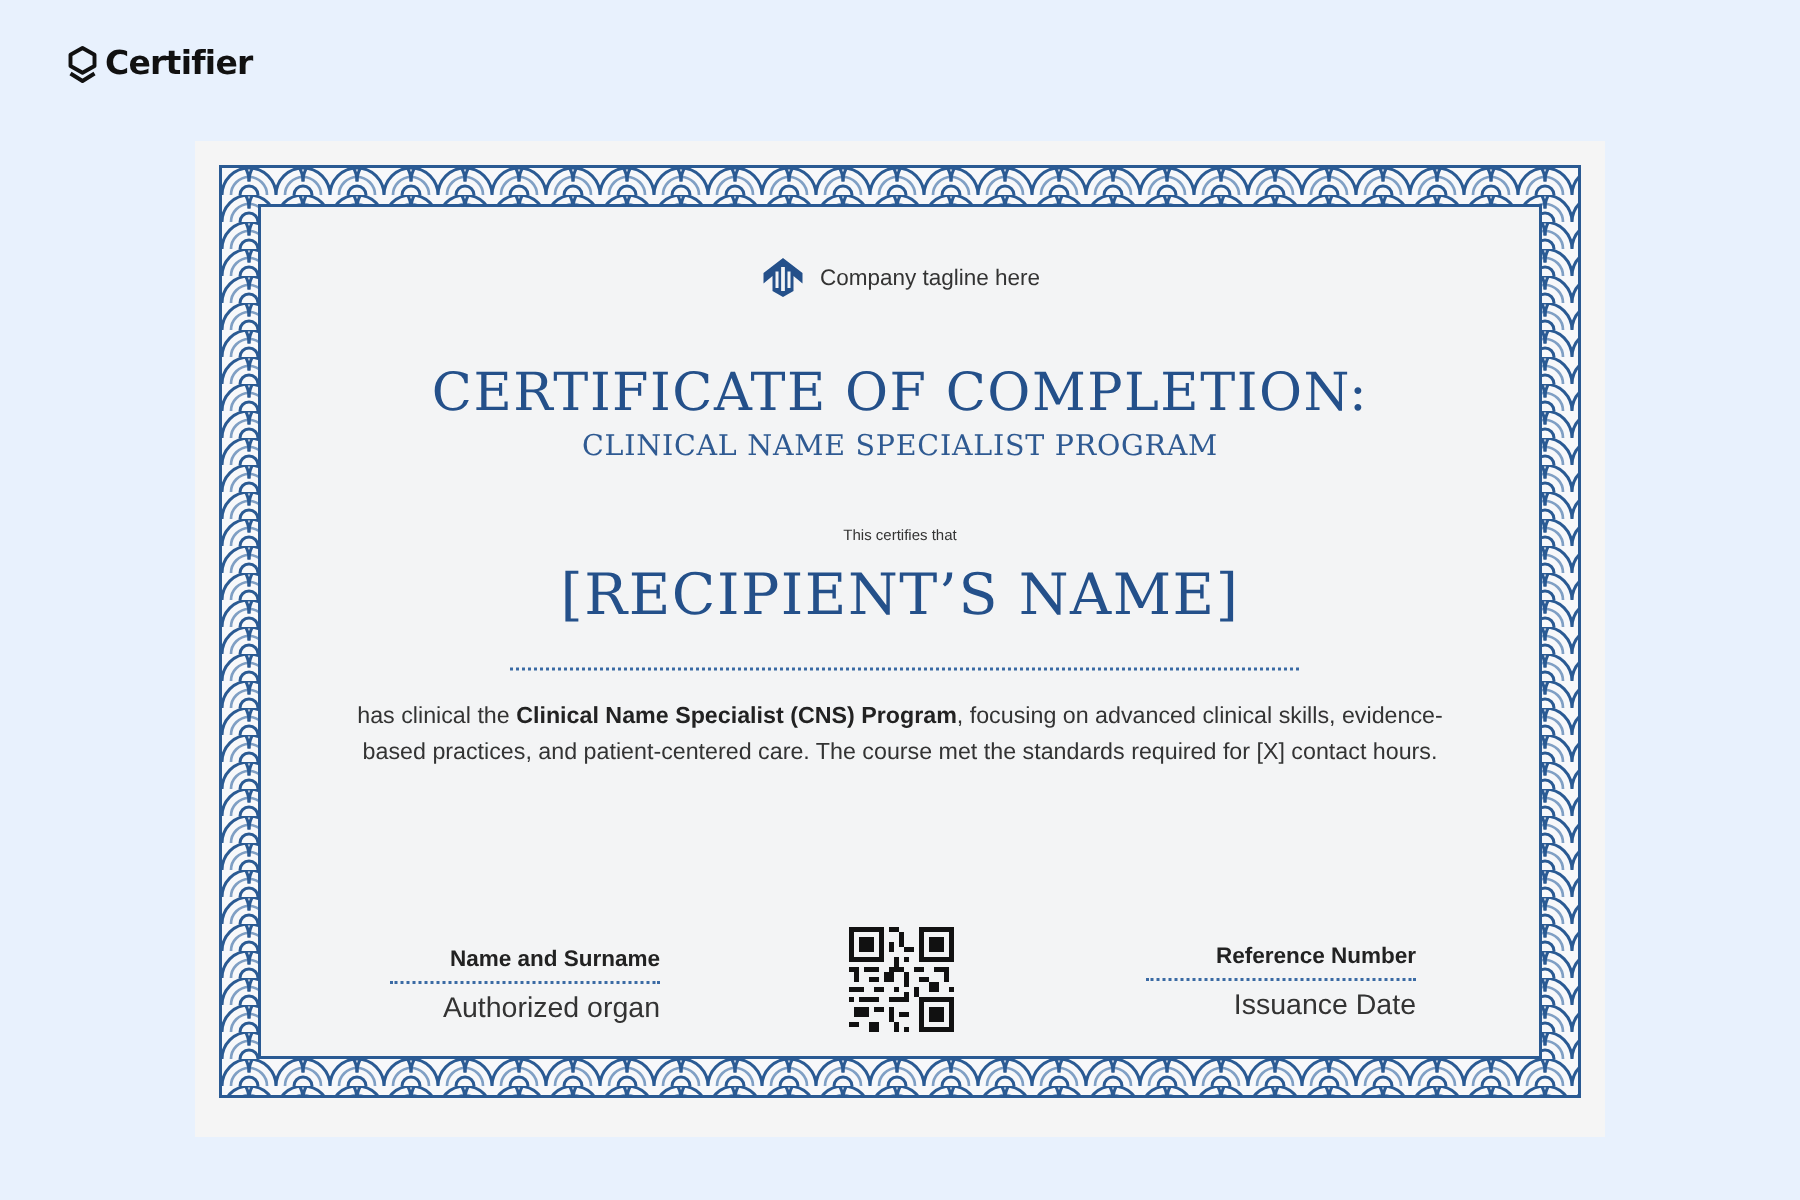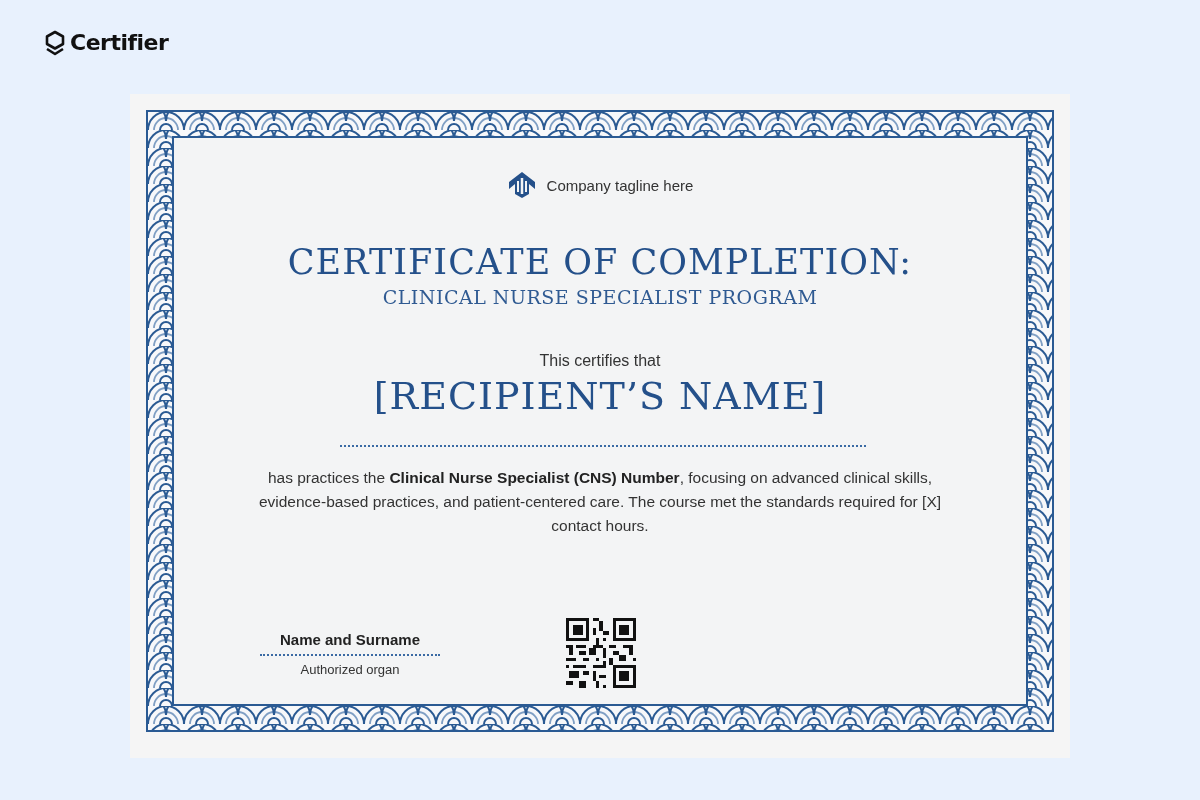--- a/index.html
+++ b/index.html
@@ -18,30 +18,30 @@
   .frame-outer svg.pattern { position:absolute; left:0; top:0; }
   .frame-inner {
     position:absolute; left:24px; top:24px; right:24px; bottom:24px;
     border:2px solid #2a5a93; background:#f3f4f5; box-sizing:border-box;padding-left:14px;
   }
   .inner-content { position:absolute; left:0; top:0; width:100%; height:100%; }
   .tagline-row { position:absolute; top:32px; left:0; right:0; display:flex; justify-content:center; align-items:center; gap:10px; }
   .tagline { font-size:15px; color:#333; }
   .title { position:absolute; top:104px; left:0; right:0; text-align:center; font-family:"DejaVu Serif", serif; font-size:35px; color:#24508a; letter-spacing:1px; }
   .subtitle { position:absolute; top:148px; left:0; right:0; text-align:center; font-family:"DejaVu Serif", serif; font-size:19px; color:#2f5a92; letter-spacing:0.5px; }
-  .certifies { position:absolute; top:214px; left:0; right:0; text-align:center; font-size:16px; color:#333; }
+  .certifies { position:absolute; top:214px; left:0; right:0; text-align:center; font-size:10px; color:#333; }
   .recipient { position:absolute; top:236px; left:0; right:0; text-align:center; font-family:"DejaVu Serif", serif; font-size:38px; color:#24508a; letter-spacing:1px; }
   .recipient-line { position:absolute; top:307px; left:166px; width:526px; border-top:2px dotted #3a6aa4; }
   .body-text { position:absolute; top:328px; left:60px; right:60px; text-align:center; font-size:15.5px; line-height:24px; color:#333; }
   .body-text b { color:#222; }
-  .sig { position:absolute; width:180px; text-align:center; }
+  .sig { position:absolute; width:180px; text-align:right; }
   .sig-left { left:86px; top:493px; }
   .sig-right { left:590px; top:491px; }
   .sig-title { font-weight:bold; font-size:15px; color:#222; padding-bottom:6px; border-bottom:2px dotted #3a6aa4; }
-  .sig-sub { font-size:13px; color:#333; margin-top:6px; }
+  .sig-sub { font-size:19px; color:#333; margin-top:6px; }
   .qr { position:absolute; left:392px; top:480px; width:70px; height:70px; }
 </style>
 </head>
 <body>
 
 <div class="brand">
   <svg width="22" height="28" viewBox="0 0 22 28">
     <path d="M11 2 L19 6.5 L19 14 L11 18.5 L3 14 L3 6.5 Z" fill="none" stroke="#111" stroke-width="2.6" stroke-linejoin="round"></path>
     <path d="M3 19 L11 24 L19 19" fill="none" stroke="#111" stroke-width="2.6" stroke-linejoin="round"></path>
   </svg>
@@ -71,28 +71,28 @@
           <svg width="30" height="30" viewBox="0 0 30 30">
             <path d="M15 2 L28 12 L28 19 L22 14 L22 24 L15 28 L8 24 L8 14 L2 19 L2 12 Z" fill="#24508a"></path>
             <path d="M15 8 L15 24" stroke="#f3f4f5" stroke-width="2.5"></path>
             <path d="M11 11 L11 22" stroke="#f3f4f5" stroke-width="2"></path>
             <path d="M19 11 L19 22" stroke="#f3f4f5" stroke-width="2"></path>
           </svg>
           <span class="tagline">Company tagline here</span>
         </div>
 
         <div class="title">CERTIFICATE OF COMPLETION:</div>
-        <div class="subtitle">CLINICAL NURSE SPECIALIST PROGRAM</div>
+        <div class="subtitle">CLINICAL NAME SPECIALIST PROGRAM</div>
 
         <div class="certifies">This certifies that</div>
         <div class="recipient">[RECIPIENT’S NAME]</div>
         <div class="recipient-line"></div>
 
         <div class="body-text">
-          <span>has practices the </span><b>Clinical Nurse Specialist (CNS) Number</b><span>, focusing on advanced clinical skills, evidence-based practices, and patient-centered care. The course met the standards required for [X] contact hours.</span>
+          <span>has clinical the </span><b>Clinical Name Specialist (CNS) Program</b><span>, focusing on advanced clinical skills, evidence-based practices, and patient-centered care. The course met the standards required for [X] contact hours.</span>
         </div>
 
         <div class="sig sig-left">
           <div class="sig-title">Name and Surname</div>
           <div class="sig-sub">Authorized organ</div>
         </div>
 
         <svg class="qr" viewBox="0 0 21 21" shape-rendering="crispEdges">
           <rect width="21" height="21" fill="#f3f4f5"></rect>
           <g fill="#111">
@@ -136,16 +136,20 @@
               <rect x="5" y="16" width="2" height="1"></rect>
               <rect x="8" y="16" width="1" height="3"></rect>
               <rect x="10" y="17" width="2" height="1"></rect>
             <rect x="0" y="19" width="2" height="1"></rect>
               <rect x="4" y="19" width="2" height="2"></rect>
               <rect x="9" y="19" width="1" height="2"></rect>
               <rect x="11" y="20" width="1" height="1"></rect>
           </g>
         </svg>
 
+        <div class="sig sig-right">
+          <div class="sig-title">Reference Number</div>
+          <div class="sig-sub">Issuance Date</div>
+        </div>
       </div>
     </div>
   </div>
 </div>
 
 </body></html>

